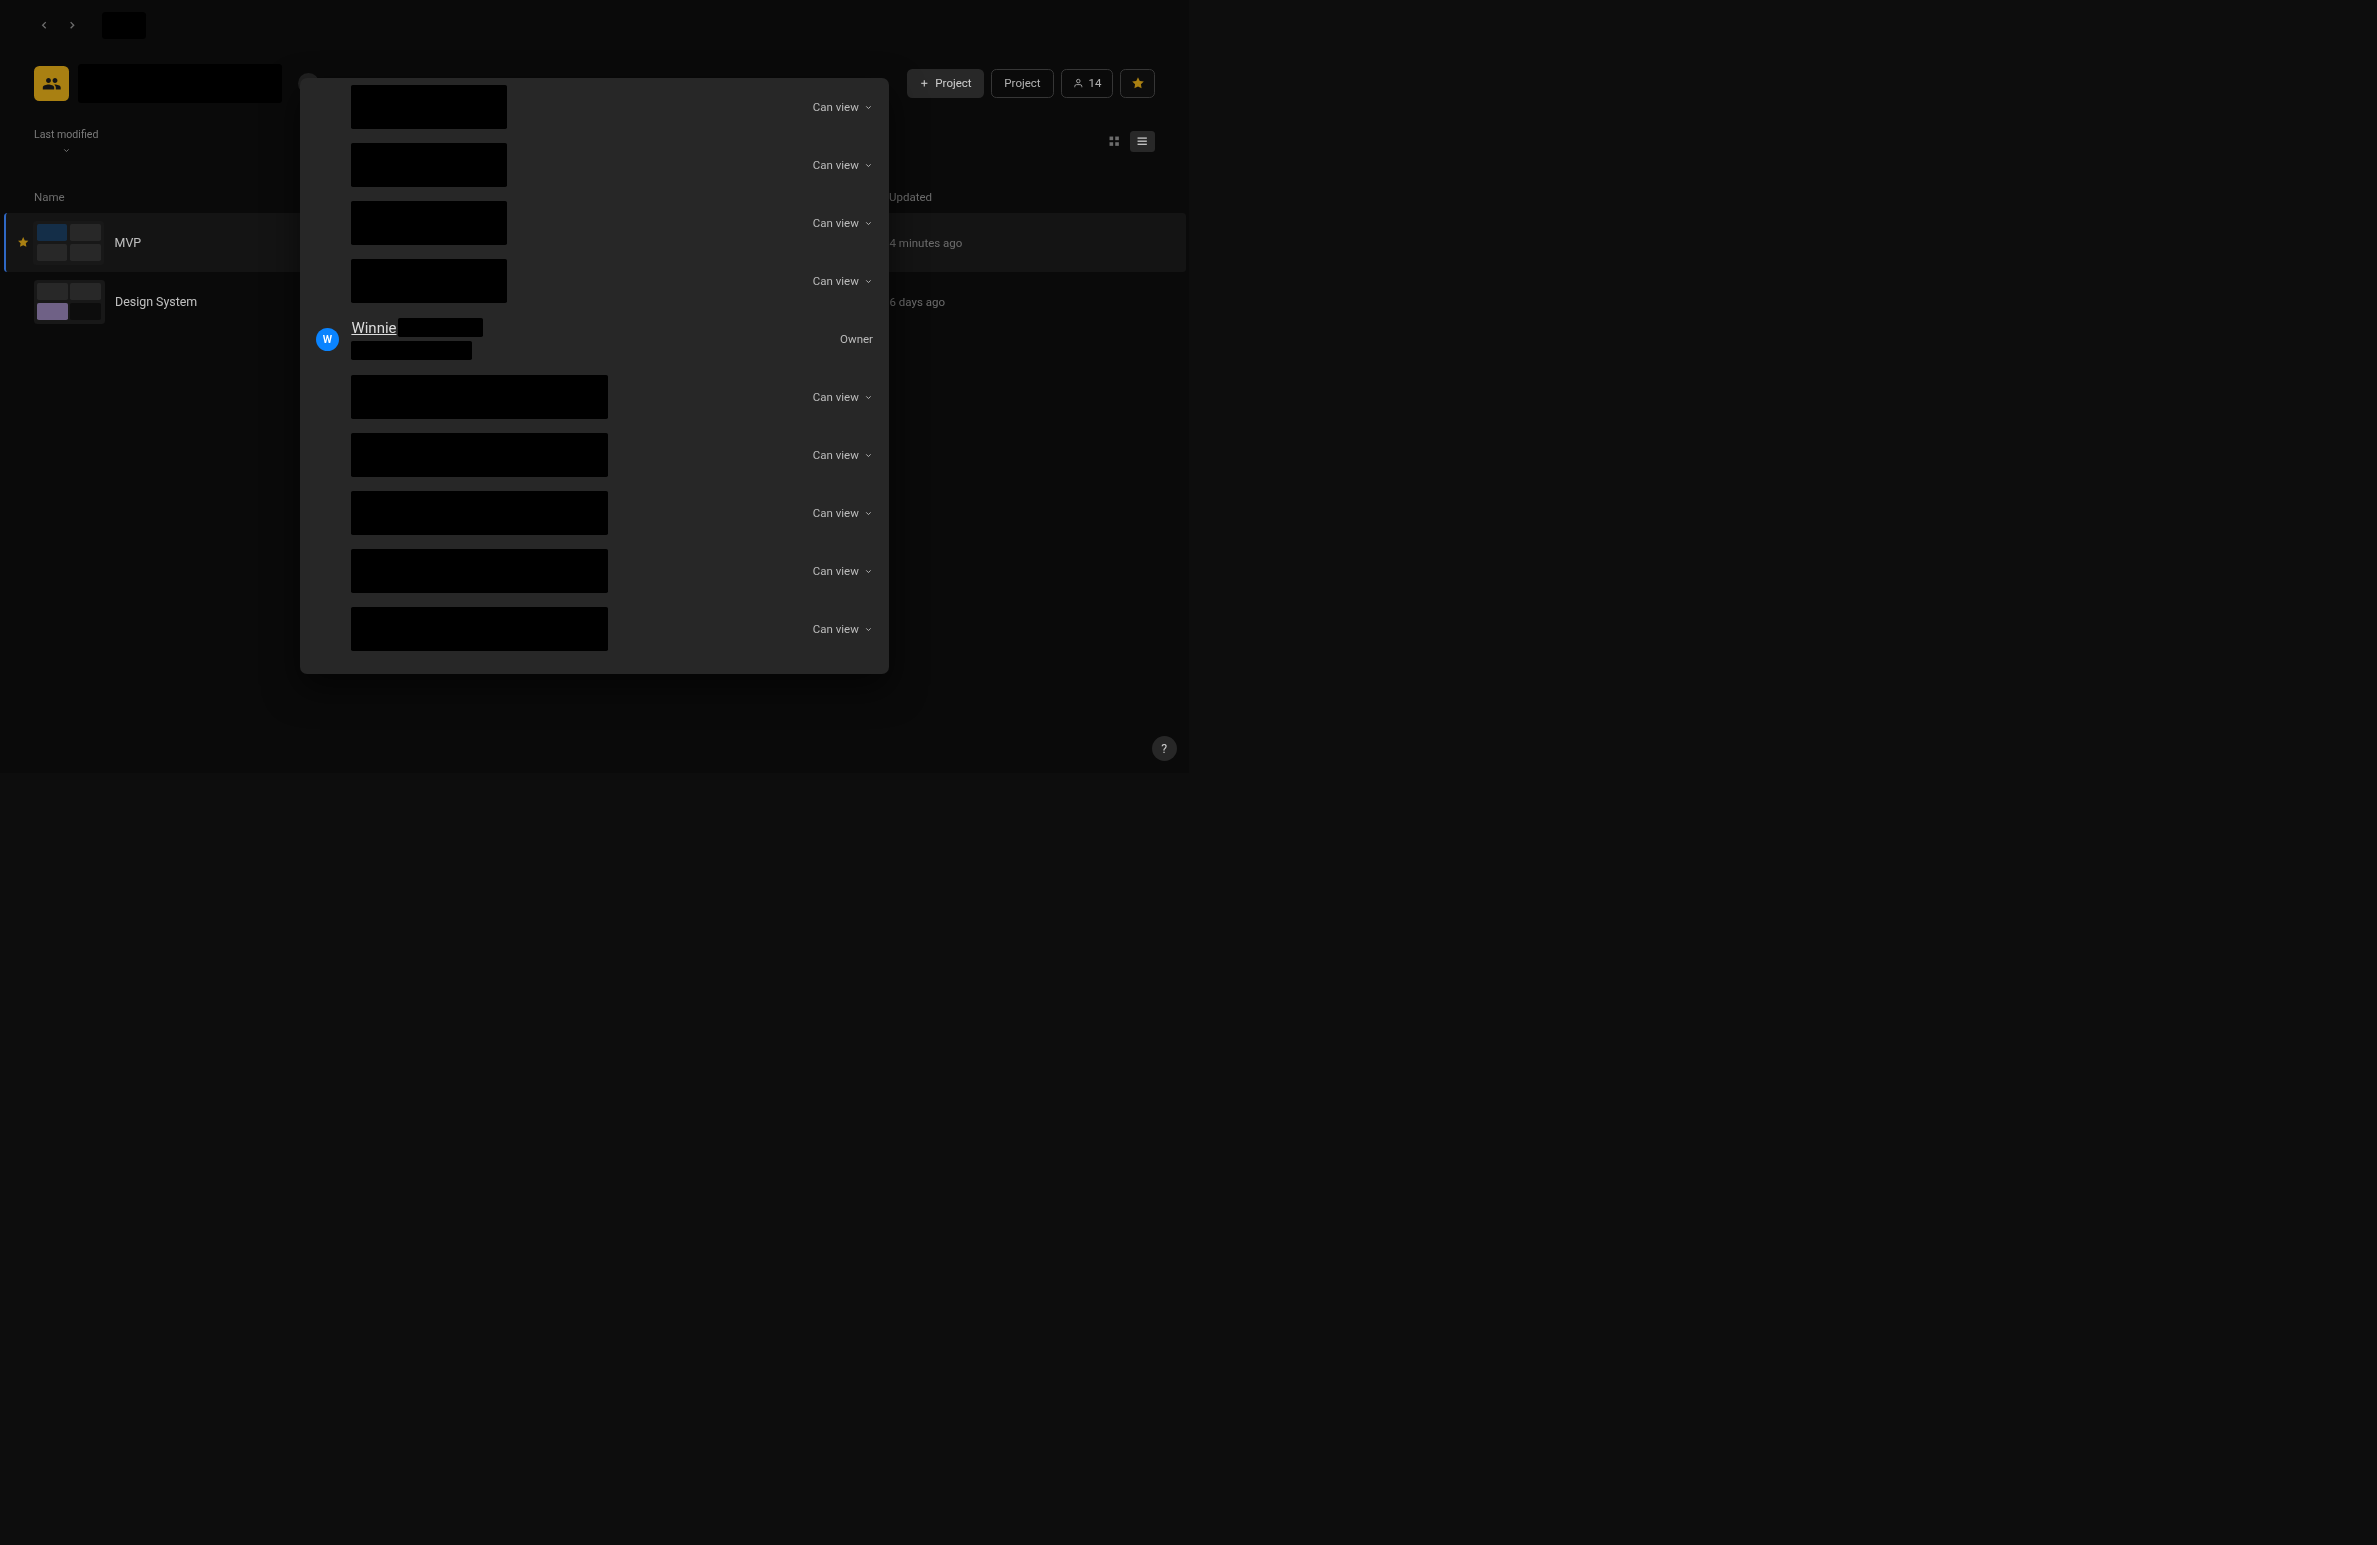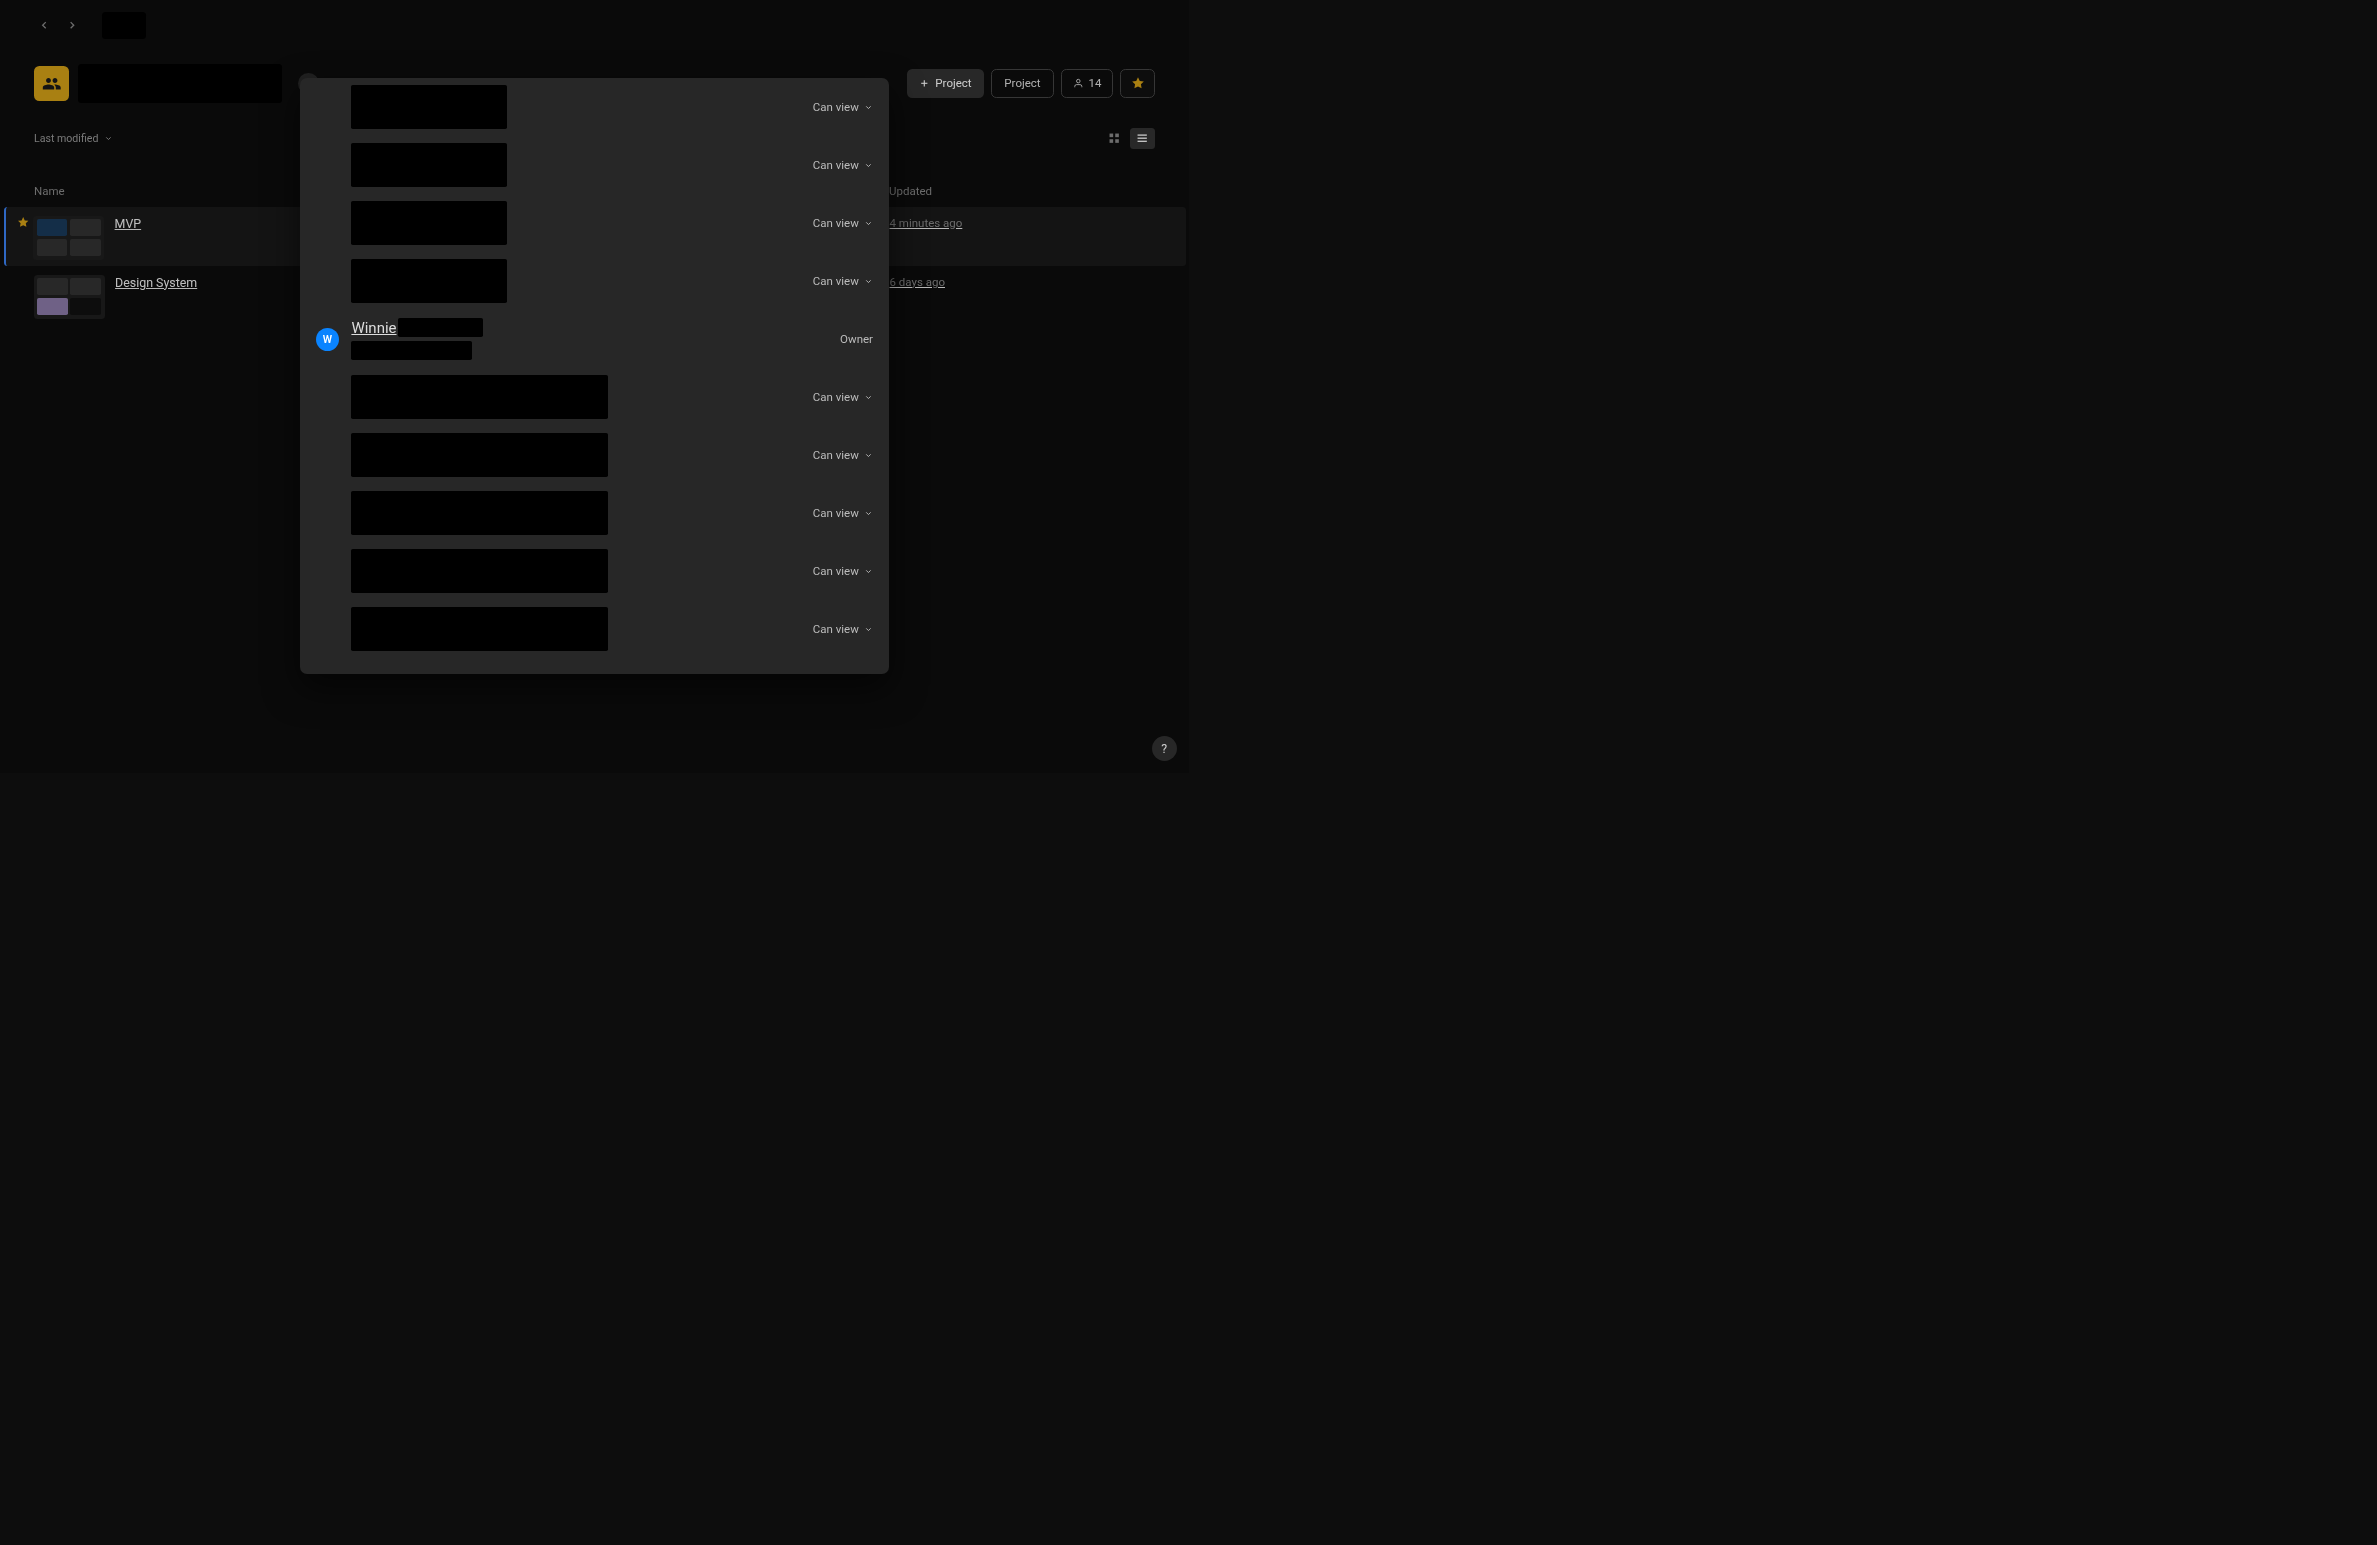--- a/index.html
+++ b/index.html
@@ -42,32 +42,32 @@
       height:29px; padding:0 12.4px; border-radius:5.3px; display:flex; align-items:center; gap:5.3px;
       font-size:11.5px; cursor:pointer;
     }
     .btn-primary { background:#333; color:#fff; }
     .btn-secondary { background:transparent; border:0.9px solid #444; color:#ddd; }
     .btn-count { background:transparent; border:0.9px solid #444; color:#ddd; padding:0 10.6px; }
     .btn-star { width:35px; height:29px; background:#111; border:0.9px solid #444; border-radius:5.3px;
       display:flex; align-items:center; justify-content:center; color:#d4a017; }
     
     .sort-row { display:flex; justify-content:space-between; align-items:center; padding:25px 34px 0 34px; }
-    .sort-btn { display:flex; align-items:center; gap:5.3px; font-size:10.6px; color:#999; cursor:pointer; }
+    .sort-btn { display:flex; align-items:center; gap:5.3px; font-size:10.6px; color:#999; cursor:pointer;flex-direction:column; }
     .view-toggle { display:flex; gap:3.5px; }
     .view-btn { width:25px; height:21px; display:flex; align-items:center; justify-content:center;
       color:#888; border-radius:3.5px; }
     .view-btn.active { background:#333; color:#fff; }
     
     .cols-header { display:flex; padding:35px 34px 0 34px; font-size:11.5px; color:#888; }
     .col-name { flex:1; }
     .col-updated { width:266px; }
     
     .file-rows { padding: 8.9px 3.5px 0 3.5px; }
-    .file-row { display:flex; align-items:flex-start; padding:8.9px 30px; height:59px; border-radius:3.5px;text-decoration:underline; }
+    .file-row { display:flex; align-items:center; padding:8.9px 30px; height:59px; border-radius:3.5px; }
     .file-row.selected { background:#1a1a1a; border-left:2.7px solid #3b82f6; padding-left:27.5px;}
     .star-cell { width:0; display:flex; align-items:center; margin-left:-16px; margin-right:16px;}
     .star-filled { color:#d4a017; }
     .thumb {
       width:71px; height:44px; border-radius:3.5px; background:#1e1e1e; margin-right:10.6px;
       display:grid; grid-template-columns:1fr 1fr; grid-template-rows:1fr 1fr; gap:2.7px; padding:3.5px;
     }
     .thumb .cell { background:#333; border-radius:1.8px; }
     .thumb .cell.dark { background:#1a3a5a; }
     .thumb .cell.purple { background:#8b7aa8; }

